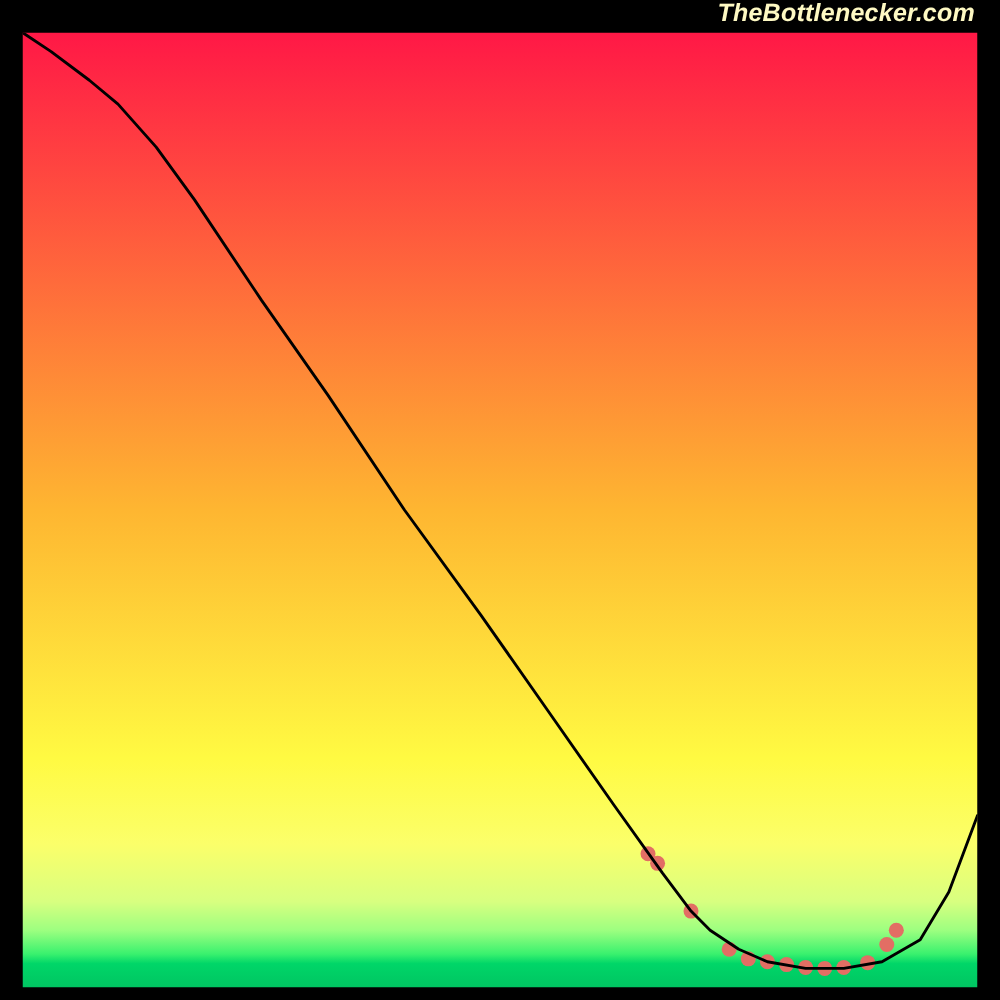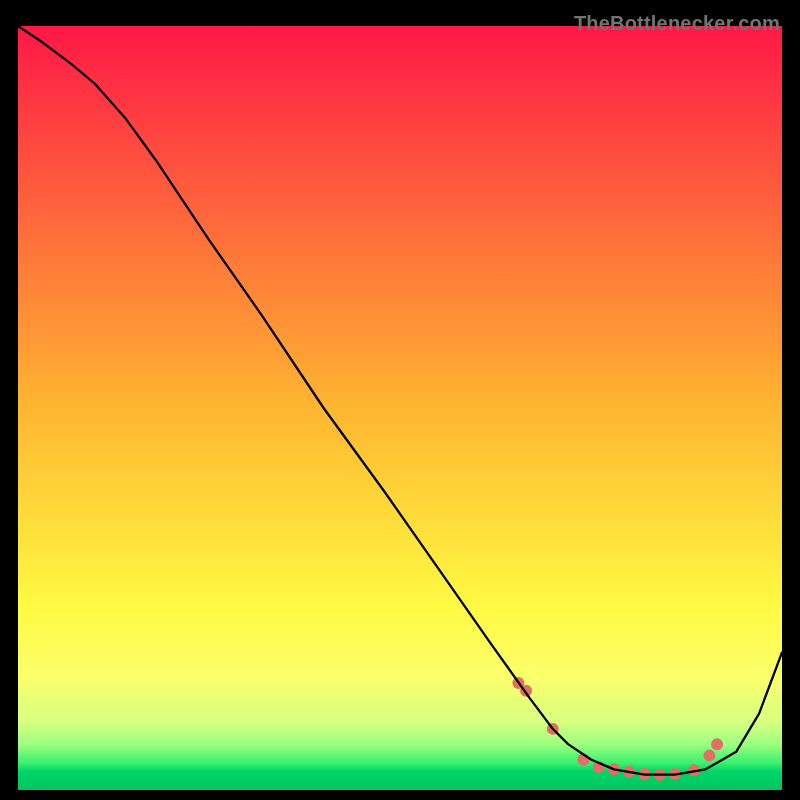--- a/index.html
+++ b/index.html
@@ -7,27 +7,28 @@
   .frame {
     position: absolute;
     left: 18px;
     top: 26px;
     width: 764px;
     height: 764px;
     background: #000;
   }
   .watermark {
     position: absolute;
-    top: 12px;
+    top: 0;
     right: 20px;
     font-family: Arial, Helvetica, sans-serif;
     font-size: 20px;
     font-weight: bold;
-    color: #737373;
+    color: #fef9c3;
     letter-spacing: 0.2px;
+    font-style: italic;
   }
   .plot {
     position: absolute;
     left: 18px;
     top: 26px;
     width: 764px;
     height: 764px;
   }
   svg { display: block; }
 </style>

